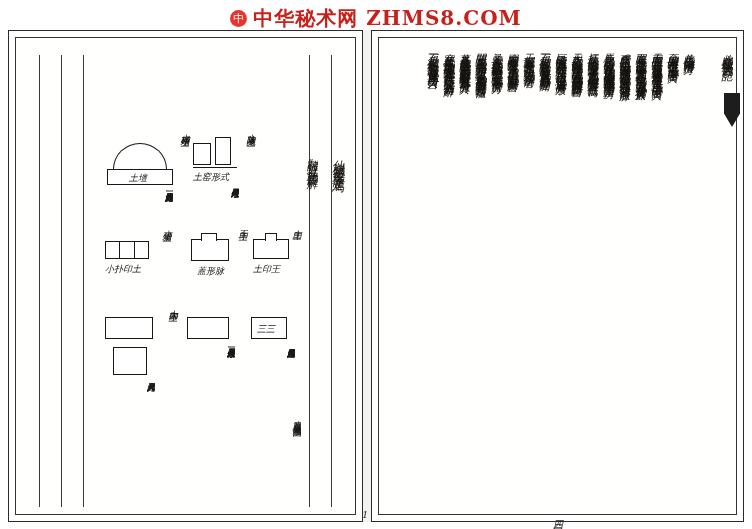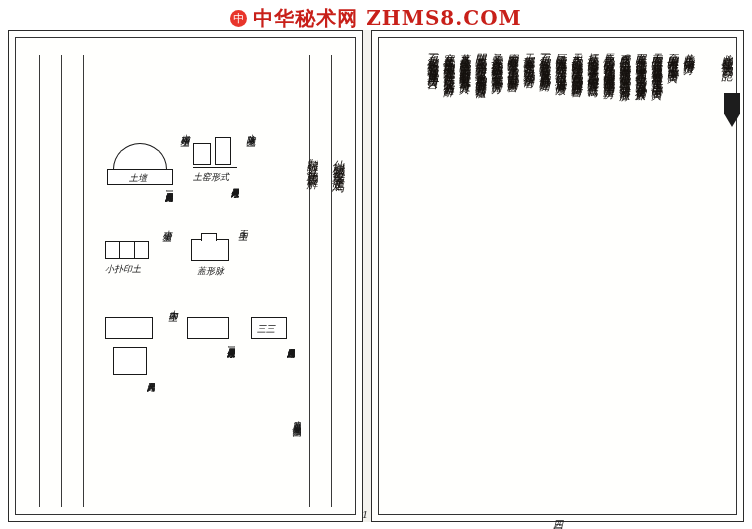--- a/index.html
+++ b/index.html
@@ -323,20 +323,26 @@
         <div class="fig-label-h" style="left:2px; top:40px;">小扑印土</div>
       </div>
 
       <div class="fig" style="left:96px; top:96px; width:60px; height:72px;">
         <div class="fig-label" style="right:0; top:0; height:40px;">玉印土</div>
         <div class="shape" style="left:2px; top:16px; width:38px; height:22px;"></div>
         <div class="shape" style="left:12px; top:10px; width:16px; height:8px; border-bottom:none;"></div>
         <div class="fig-label-h" style="left:8px; top:42px;">蓋形脉</div>
       </div>
 
+      <div class="fig" style="left:160px; top:96px; width:50px; height:72px;">
+        <div class="fig-label" style="right:0; top:0; height:36px;">土印王</div>
+        <div class="shape" style="left:0px; top:16px; width:36px; height:20px;"></div>
+        <div class="shape" style="left:12px; top:10px; width:12px; height:8px; border-bottom:none;"></div>
+        <div class="fig-label-h" style="left:0px; top:40px;">土印王</div>
+      </div>
 
       <div class="fig" style="left:10px; top:176px; width:76px; height:96px;">
         <div class="fig-label" style="right:0; top:0; height:50px;">大御印土</div>
         <div class="shape" style="left:2px; top:14px; width:48px; height:22px;"></div>
         <div class="shape" style="left:10px; top:44px; width:34px; height:28px;"></div>
         <div class="note-block" style="left:0px; top:74px; width:52px; height:22px;">高三凡尺四方六尺尺圓</div>
       </div>
 
       <div class="fig" style="left:92px; top:176px; width:64px; height:96px;">
         <div class="shape" style="left:2px; top:14px; width:42px; height:22px;"></div>

